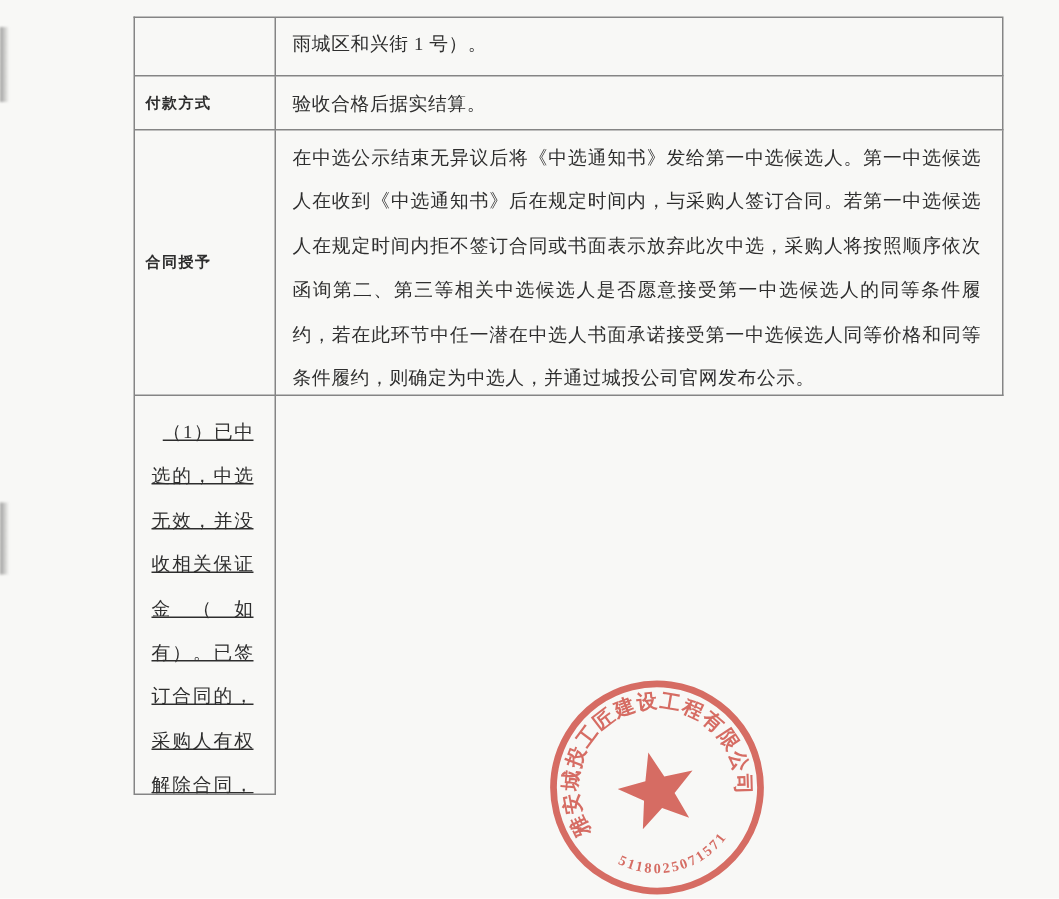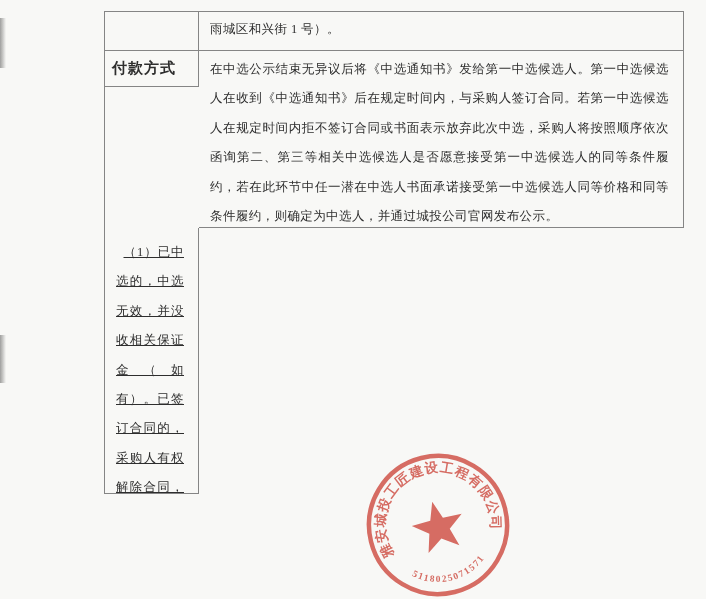--- a/index.html
+++ b/index.html
@@ -13,35 +13,35 @@
   .scan-artifact {
     position:absolute; left:0; width:6px;
     background:linear-gradient(to right, rgba(70,70,70,.50), rgba(130,130,130,0));
     filter:blur(.6px);
   }
   #artifact-1 { top:18px;  height:50px; }
   #artifact-2 { top:335px; height:48px; }
 
   
   .doc-table {
-    position:absolute; left:104px; top:11px; width:579px;
+    position:absolute; left:89px; top:11px; width:579px;
     border-top:1px solid #858585; border-left:1px solid #858585;
     display:grid; grid-template-columns:94px 1fr;
   }
   .cell {
     box-sizing:border-box; overflow:hidden;
     border-right:1px solid #858585; border-bottom:1px solid #858585;
   }
   .h-r1 { height:39px; }
   .h-r2 { height:36px; }
   .h-r3 { height:177px; }
   .h-r4 { height:266px; }
   .label-cell {
     display:flex; align-items:center; padding-left:7px;
-    font-weight:bold; font-size:15px; letter-spacing:1px;
+    font-weight:bold; font-size:10px; letter-spacing:1px;
   }
   .content-cell {
     font-size:12.5px; letter-spacing:.4px;
     padding:0 14px 0 11px; text-align:justify;
   }
   .content-cell p { margin:0; line-height:29.4px; }
   .cc-r1 { padding-top:6px; }
   .cc-r1 p { line-height:22px; }
   .cc-r2 { display:flex; align-items:center; }
   .cc-r2 p { line-height:16px; }
@@ -75,21 +75,27 @@
     <div class="cell label-cell h-r1">
       <span></span>
     </div>
     <div class="cell content-cell cc-r1 h-r1">
       <p>雨城区和兴街 1 号）。</p>
     </div>
 
     <div class="cell label-cell h-r2">
       <span>付款方式</span>
     </div>
+    <div class="cell content-cell cc-r2 h-r2">
+      <p>验收合格后据实结算。</p>
+    </div>
 
+    <div class="cell label-cell h-r3">
+      <span>合同授予</span>
+    </div>
     <div class="cell content-cell cc-r3 h-r3">
       <p>在中选公示结束无异议后将《中选通知书》发给第一中选候选人。第一中选候选人在收到《中选通知书》后在规定时间内，与采购人签订合同。若第一中选候选人在规定时间内拒不签订合同或书面表示放弃此次中选，采购人将按照顺序依次函询第二、第三等相关中选候选人是否愿意接受第一中选候选人的同等条件履约，若在此环节中任一潜在中选人书面承诺接受第一中选候选人同等价格和同等条件履约，则确定为中选人，并通过城投公司官网发布公示。</p>
     </div>
 
     <div class="cell content-cell cc-r4 h-r4">
       <p class="num">（1）已中选的，中选无效，并没收相关保证金（如有）。已签订合同的，采购人有权解除合同，并没收相关保证金（如有），还需按合同其他约定承担导致合同终止的违约责任，同时采购人可对违规方单位采取必要措施（包括暂停支付与采购人相关合作项目的所有应付账款，或通过司法途径向供方追偿由此造成采购人的一切经济及商业损失）。</p>
       <p class="num">（2）采购人有权可通过诉讼方式向违规供方主张权利。</p>
 
     </div>
 

